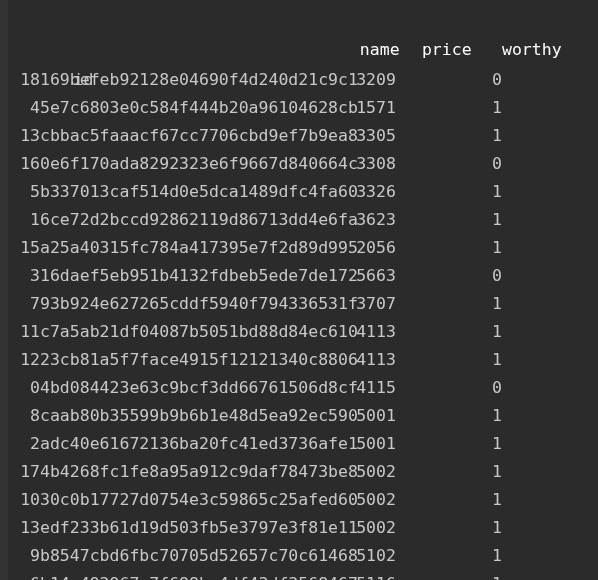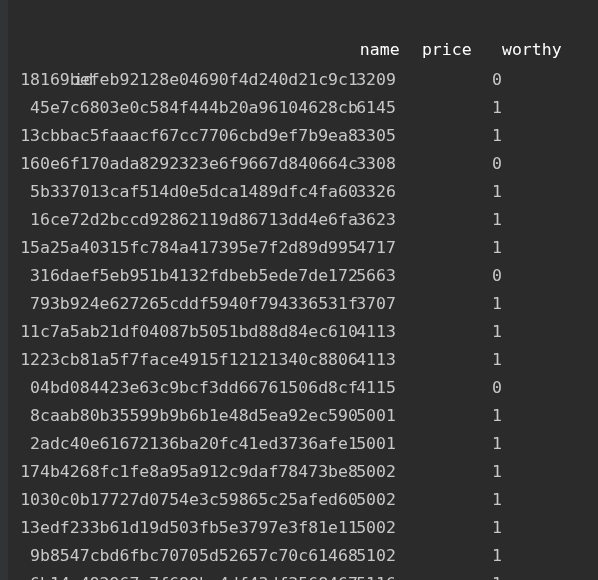--- a/index.html
+++ b/index.html
@@ -149,26 +149,26 @@
     <div id="hdr-row">
       <span class="h-name">name</span><span class="h-price">price</span><span class="h-worthy">worthy</span>
     </div>
 
     <div id="id-row">
       <span>id</span>
     </div>
 
     <div id="rows">
         <div class="line pad"><span class="cell-id">18</span><span class="cell-name">169befeb92128e04690f4d240d21c9c1</span><span class="cell-price">3209</span><span class="cell-worthy">0</span></div>
-        <div class="line pad"><span class="cell-id">4</span><span class="cell-name">5e7c6803e0c584f444b20a96104628cb</span><span class="cell-price">6145</span><span class="cell-worthy">1</span></div>
+        <div class="line pad"><span class="cell-id">4</span><span class="cell-name">5e7c6803e0c584f444b20a96104628cb</span><span class="cell-price">1571</span><span class="cell-worthy">1</span></div>
         <div class="line pad"><span class="cell-id">13</span><span class="cell-name">cbbac5faaacf67cc7706cbd9ef7b9ea8</span><span class="cell-price">3305</span><span class="cell-worthy">1</span></div>
         <div class="line pad"><span class="cell-id">16</span><span class="cell-name">0e6f170ada8292323e6f9667d840664c</span><span class="cell-price">3308</span><span class="cell-worthy">0</span></div>
         <div class="line pad"><span class="cell-id">5</span><span class="cell-name">b337013caf514d0e5dca1489dfc4fa60</span><span class="cell-price">3326</span><span class="cell-worthy">1</span></div>
         <div class="line pad"><span class="cell-id">1</span><span class="cell-name">6ce72d2bccd92862119d86713dd4e6fa</span><span class="cell-price">3623</span><span class="cell-worthy">1</span></div>
-        <div class="line pad"><span class="cell-id">15</span><span class="cell-name">a25a40315fc784a417395e7f2d89d995</span><span class="cell-price">4717</span><span class="cell-worthy">1</span></div>
+        <div class="line pad"><span class="cell-id">15</span><span class="cell-name">a25a40315fc784a417395e7f2d89d995</span><span class="cell-price">2056</span><span class="cell-worthy">1</span></div>
         <div class="line pad"><span class="cell-id">3</span><span class="cell-name">16daef5eb951b4132fdbeb5ede7de172</span><span class="cell-price">5663</span><span class="cell-worthy">0</span></div>
         <div class="line pad"><span class="cell-id">7</span><span class="cell-name">93b924e627265cddf5940f794336531f</span><span class="cell-price">3707</span><span class="cell-worthy">1</span></div>
         <div class="line pad"><span class="cell-id">11</span><span class="cell-name">c7a5ab21df04087b5051bd88d84ec610</span><span class="cell-price">4113</span><span class="cell-worthy">1</span></div>
         <div class="line pad"><span class="cell-id">12</span><span class="cell-name">23cb81a5f7face4915f12121340c8806</span><span class="cell-price">4113</span><span class="cell-worthy">1</span></div>
         <div class="line pad"><span class="cell-id">0</span><span class="cell-name">4bd084423e63c9bcf3dd66761506d8cf</span><span class="cell-price">4115</span><span class="cell-worthy">0</span></div>
         <div class="line pad"><span class="cell-id">8</span><span class="cell-name">caab80b35599b9b6b1e48d5ea92ec590</span><span class="cell-price">5001</span><span class="cell-worthy">1</span></div>
         <div class="line pad"><span class="cell-id">2</span><span class="cell-name">adc40e61672136ba20fc41ed3736afe1</span><span class="cell-price">5001</span><span class="cell-worthy">1</span></div>
         <div class="line pad"><span class="cell-id">17</span><span class="cell-name">4b4268fc1fe8a95a912c9daf78473be8</span><span class="cell-price">5002</span><span class="cell-worthy">1</span></div>
         <div class="line pad"><span class="cell-id">10</span><span class="cell-name">30c0b17727d0754e3c59865c25afed60</span><span class="cell-price">5002</span><span class="cell-worthy">1</span></div>
         <div class="line pad"><span class="cell-id">13</span><span class="cell-name">edf233b61d19d503fb5e3797e3f81e11</span><span class="cell-price">5002</span><span class="cell-worthy">1</span></div>

